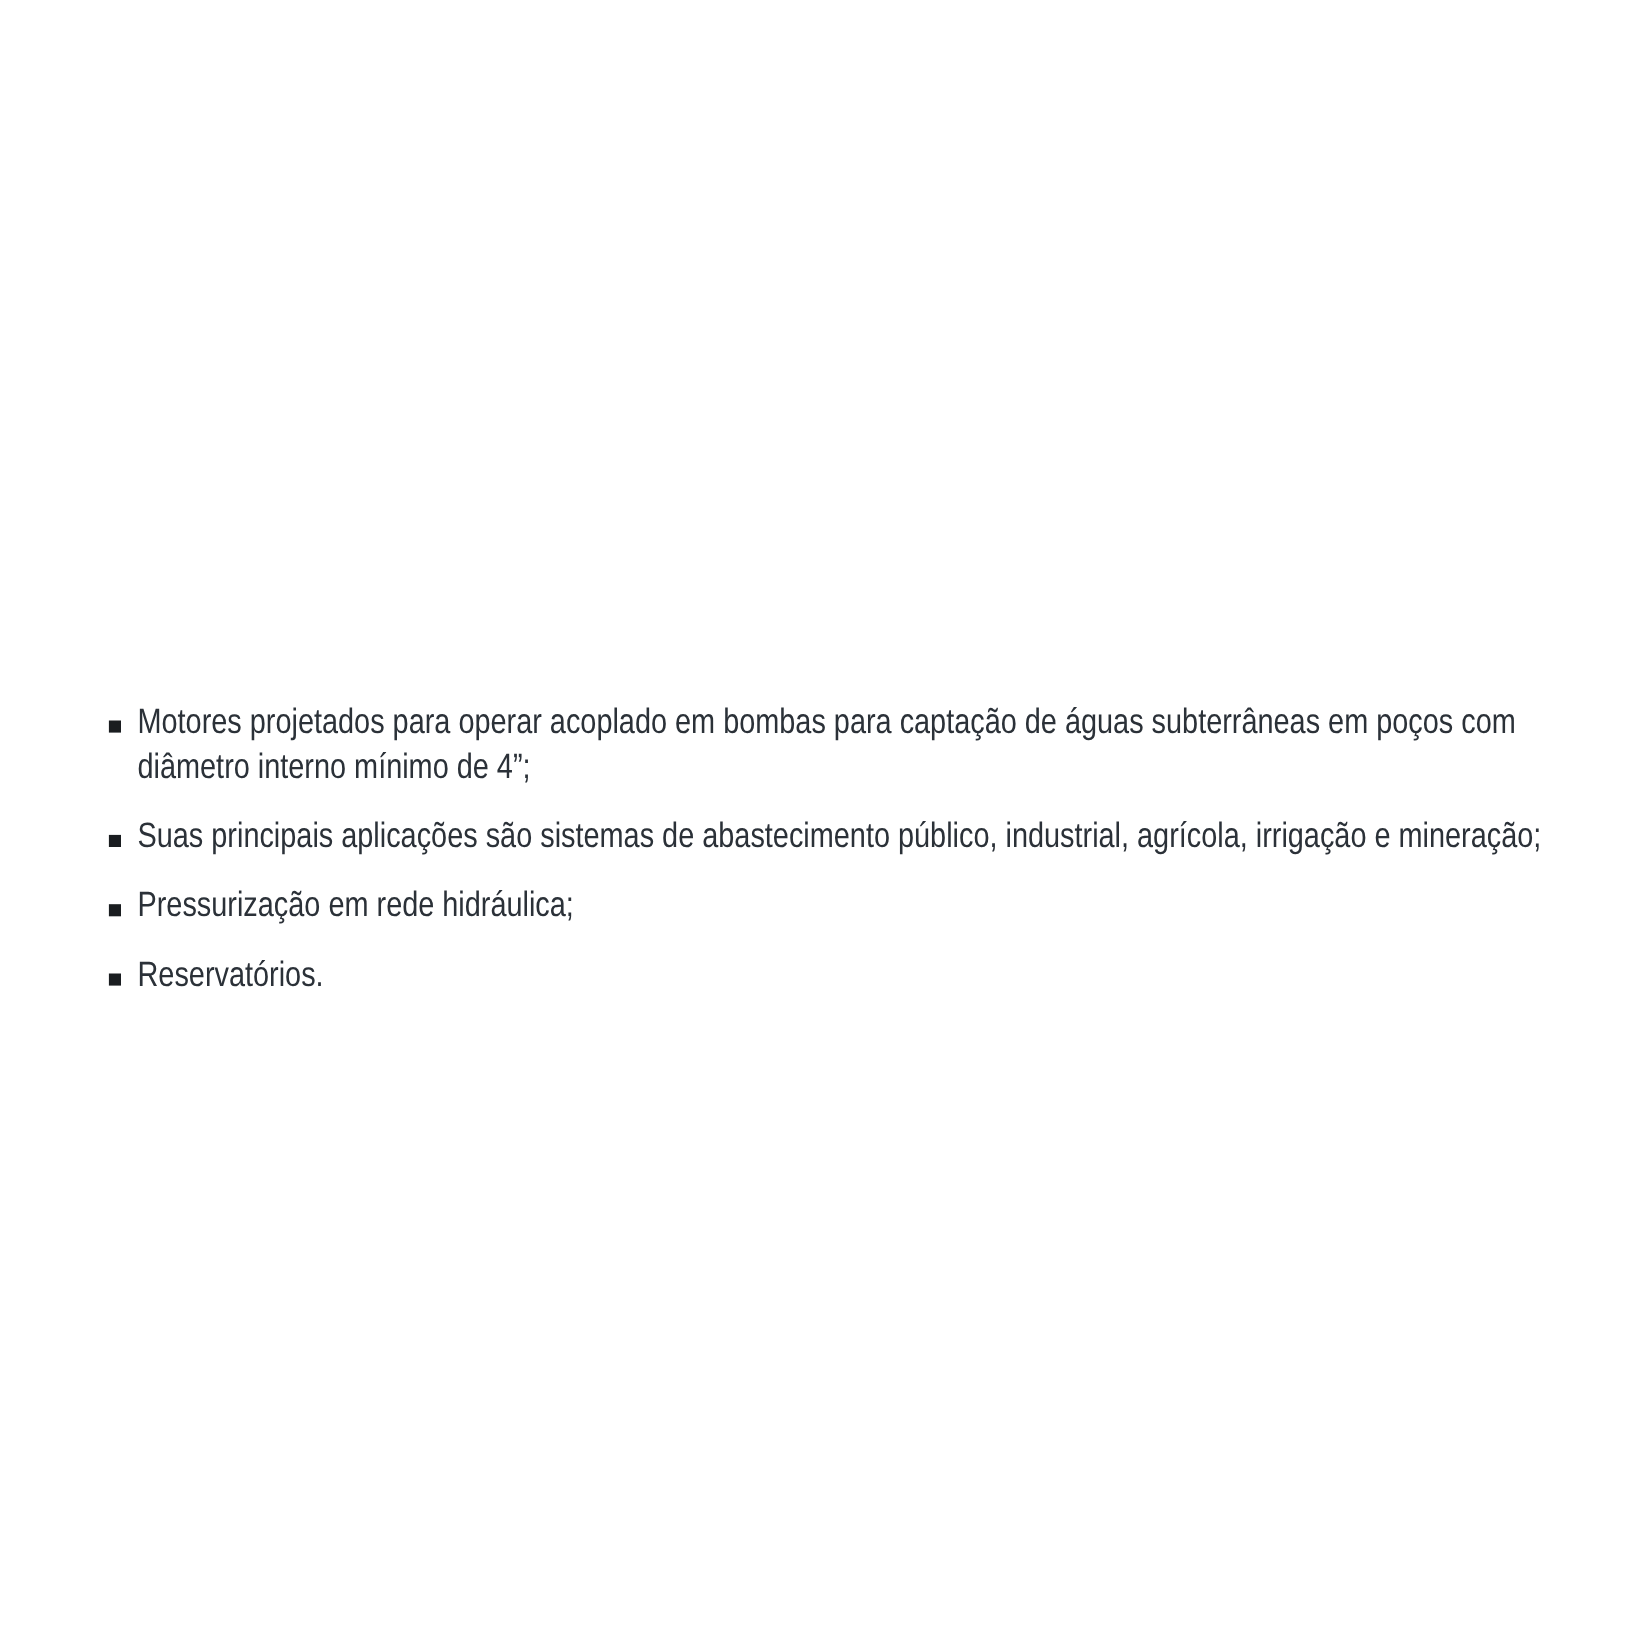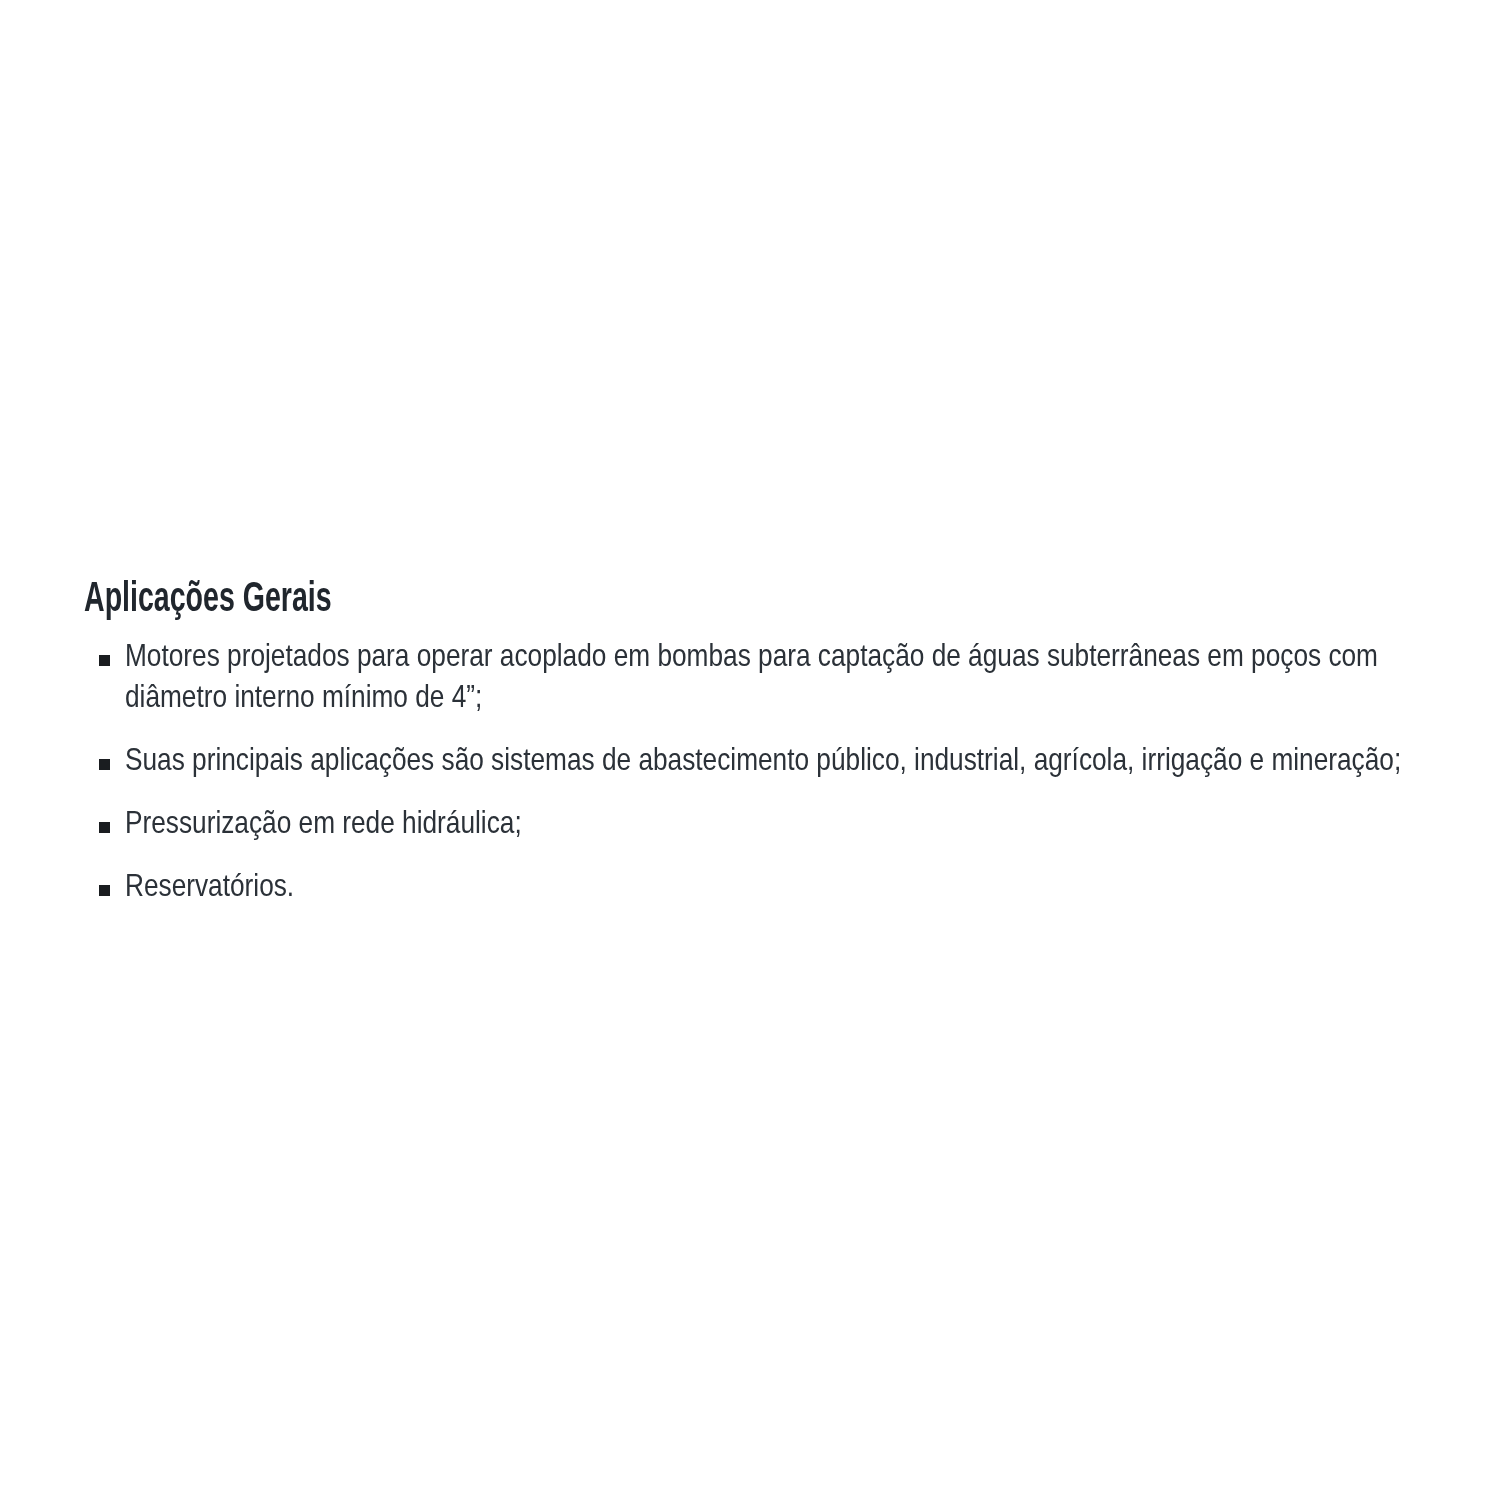--- a/index.html
+++ b/index.html
@@ -71,23 +71,20 @@
     font-weight: 400;
     color: var(--body-color, #2b3138);
   }
 </style>
 </head>
 <body>
 
 <div class="page">
   <div class="section">
 
-    <h1 class="section-title">
-      <span class="condense">Aplicações Gerais</span>
-    </h1>
 
     <ul class="applications-list">
       <li>
         <span class="bullet-square"></span>
         <div class="li-text">Motores projetados para operar acoplado em bombas para captação de águas subterrâneas em poços com diâmetro interno mínimo de 4”;</div>
       </li>
       <li>
         <span class="bullet-square"></span>
         <div class="li-text">Suas principais aplicações são sistemas de abastecimento público, industrial, agrícola, irrigação e mineração;</div>
       </li>

